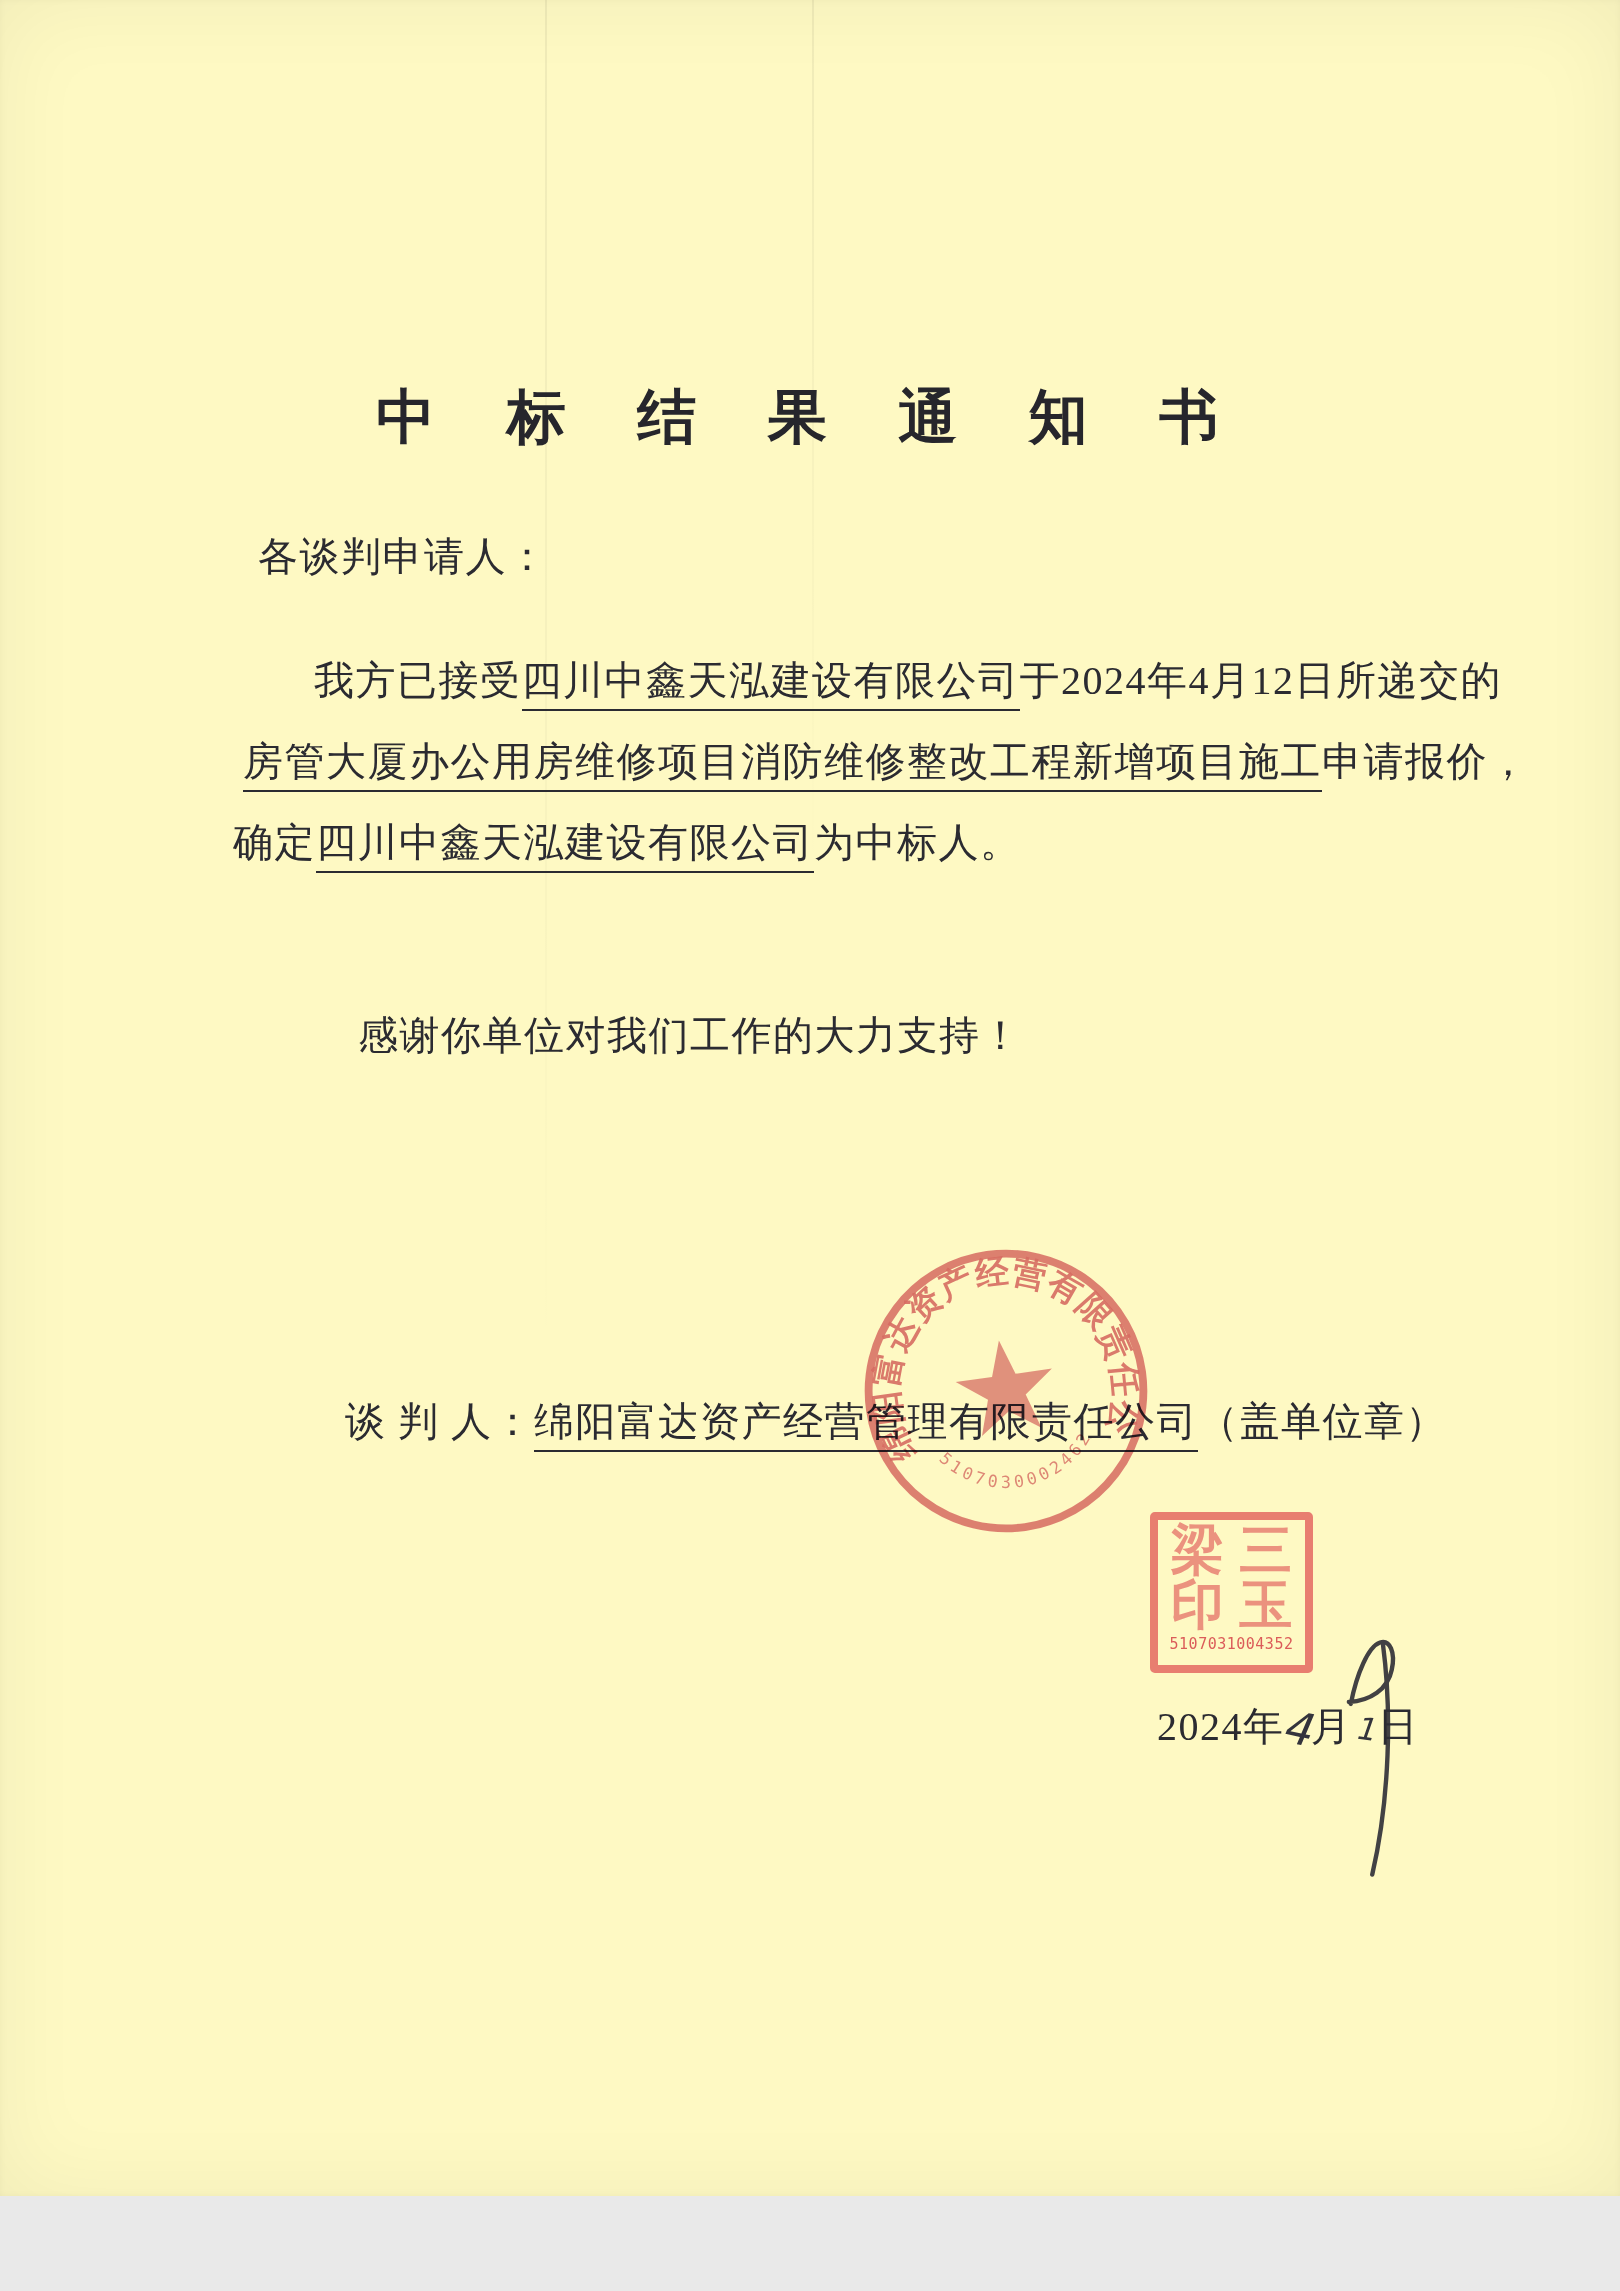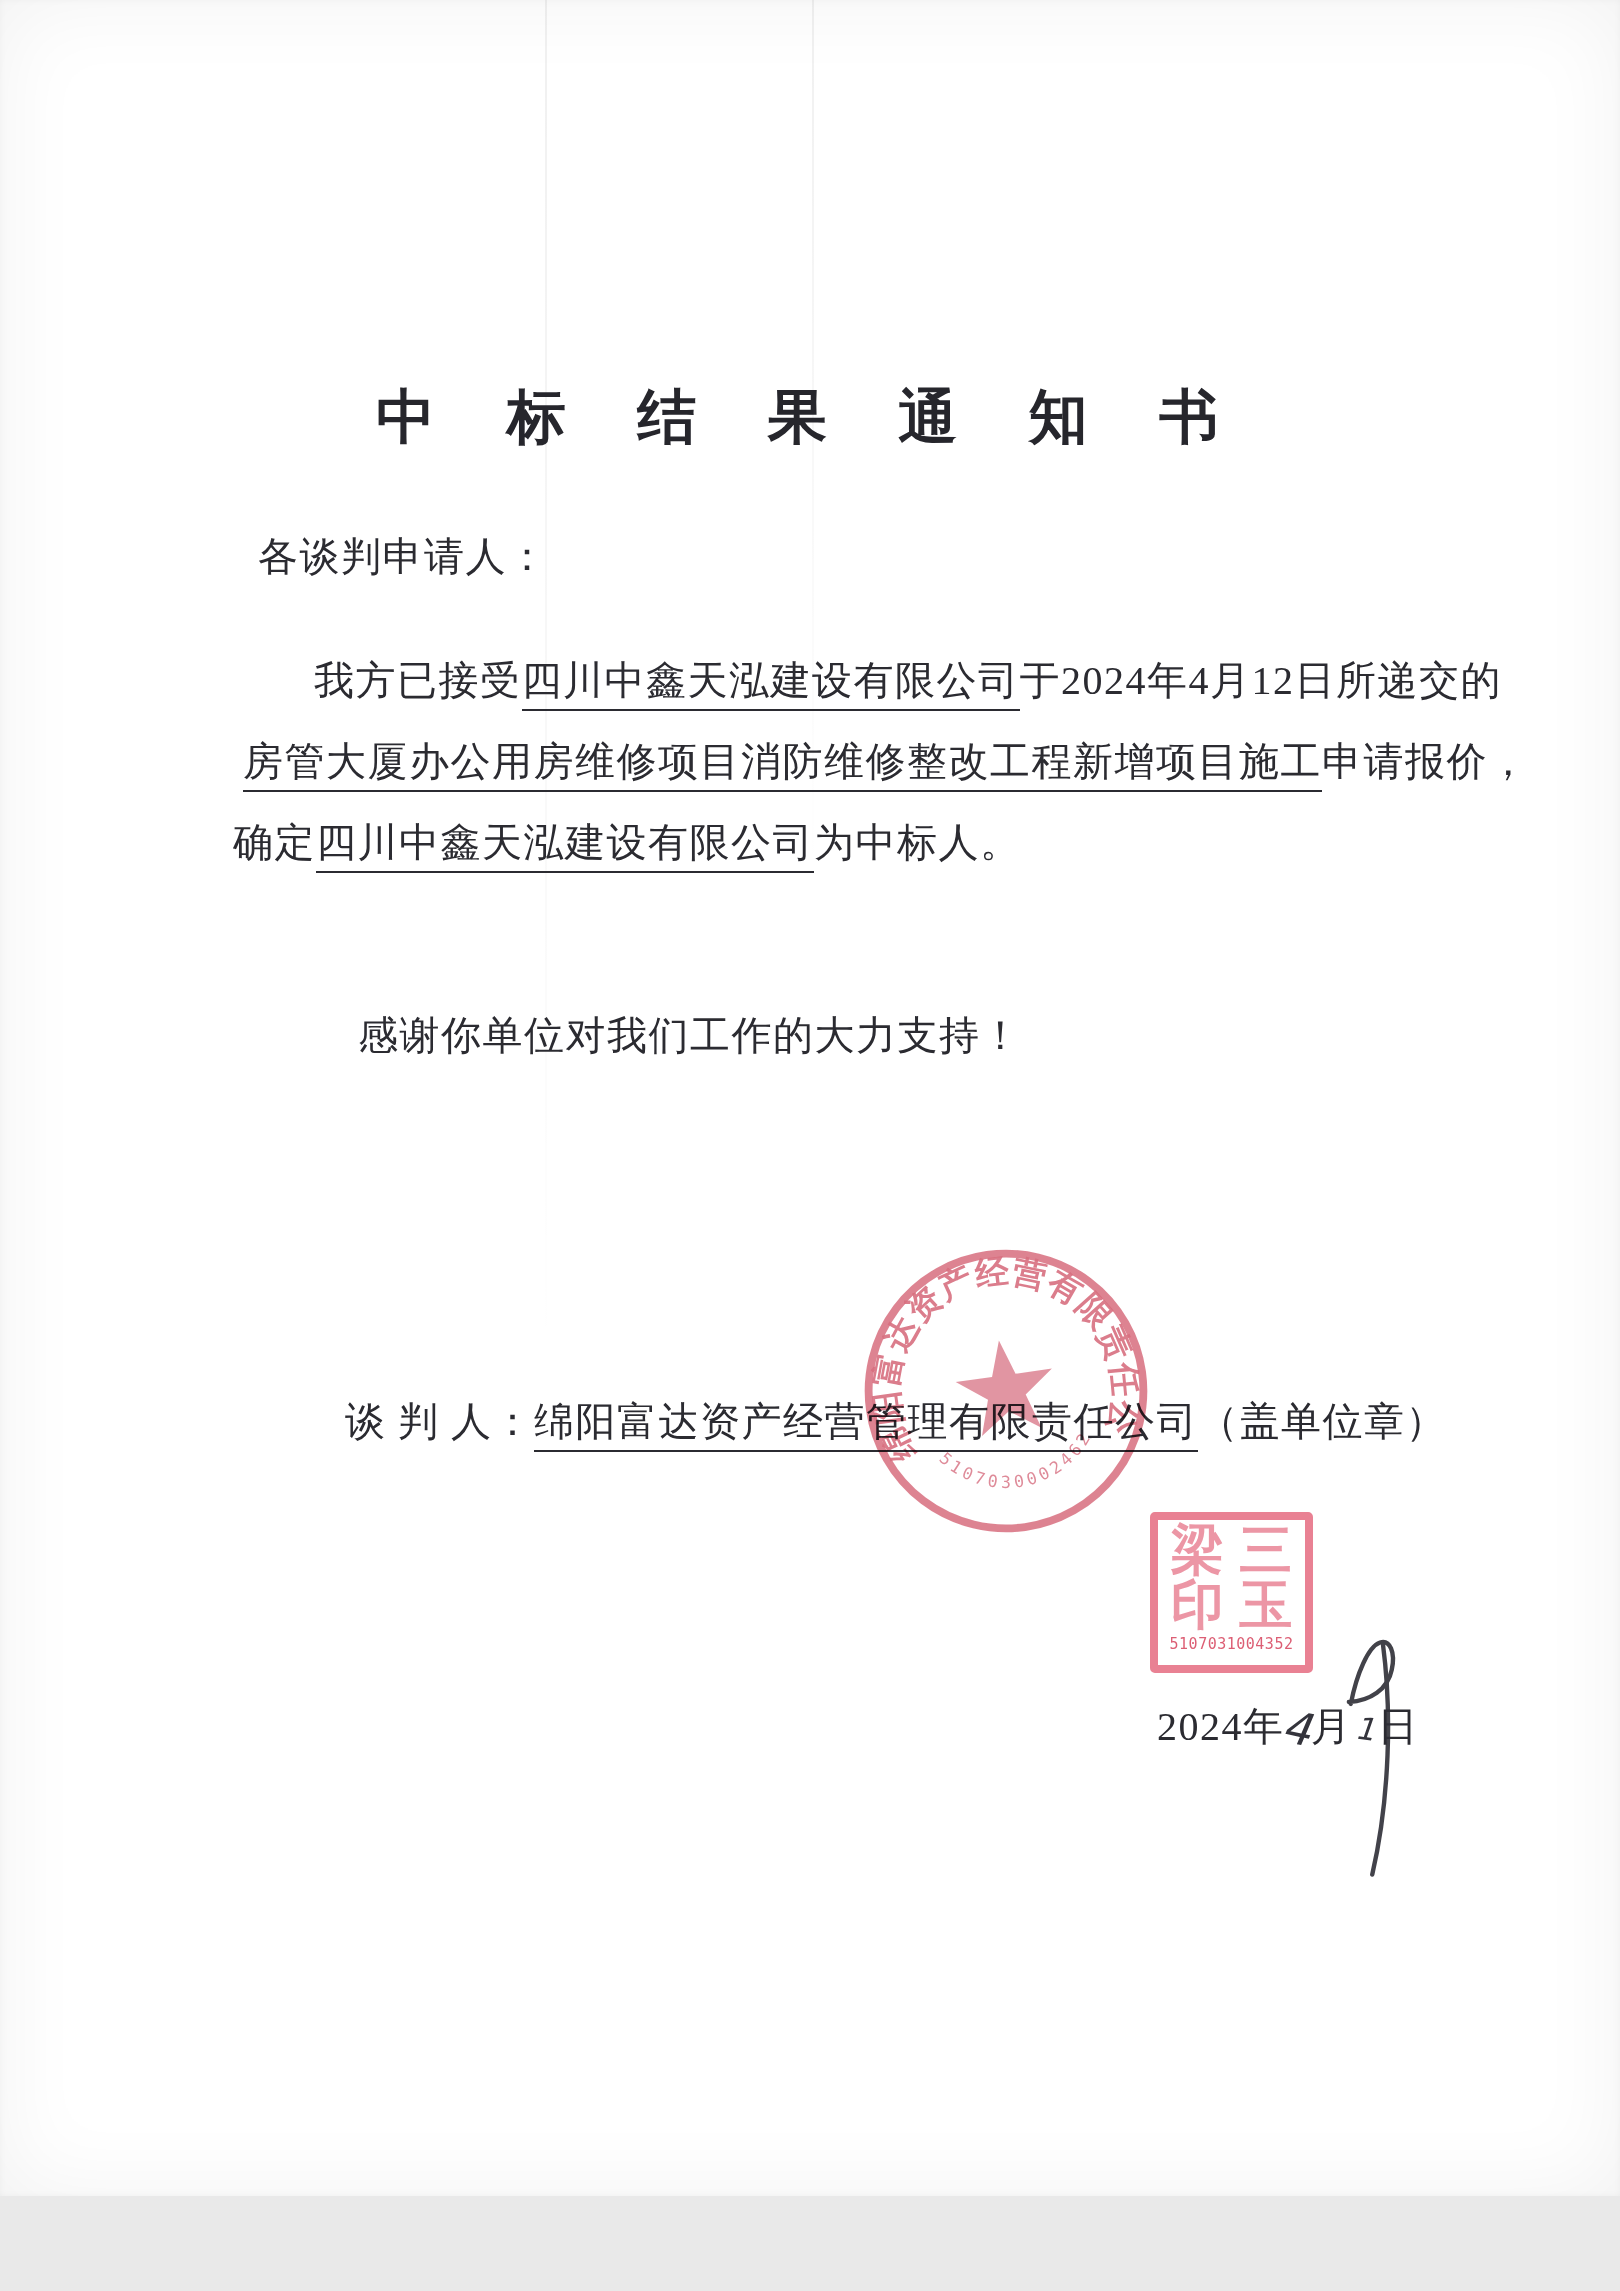--- a/index.html
+++ b/index.html
@@ -1,20 +1,20 @@
 <!DOCTYPE html>
 <html><head>
 <meta charset="utf-8">
 <style>
   html,body{margin:0;padding:0;}
   body{background:#e9e9e9;font-family:"Liberation Serif","DejaVu Serif",serif;}
   .page{
     position:relative;
     width:1620px;height:2196px;
-    background:#ffffff;
+    background:#fef9c3;
     overflow:hidden;
     box-shadow:inset 0 0 88px rgba(0,0,0,.055), inset 0 0 7.8px rgba(0,0,0,.04);
     color:#2b2b31;
   }
   .fold{position:absolute;top:0;width:2px;background:linear-gradient(to bottom,rgba(0,0,0,.06),rgba(0,0,0,0));}
   .fold.f1{left:545px;height:1372px;}
   .fold.f2{left:812px;height:882px;}
   .title{
     position:absolute;top:378px;left:0;width:100%;
     text-align:center;

